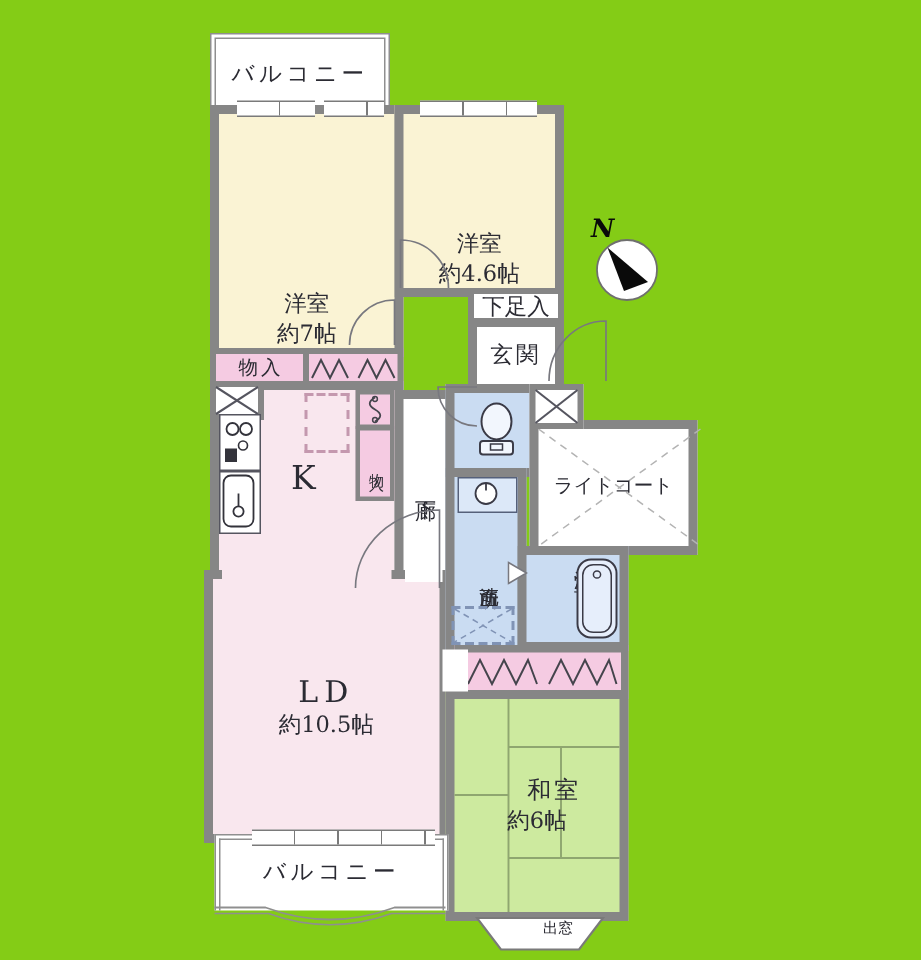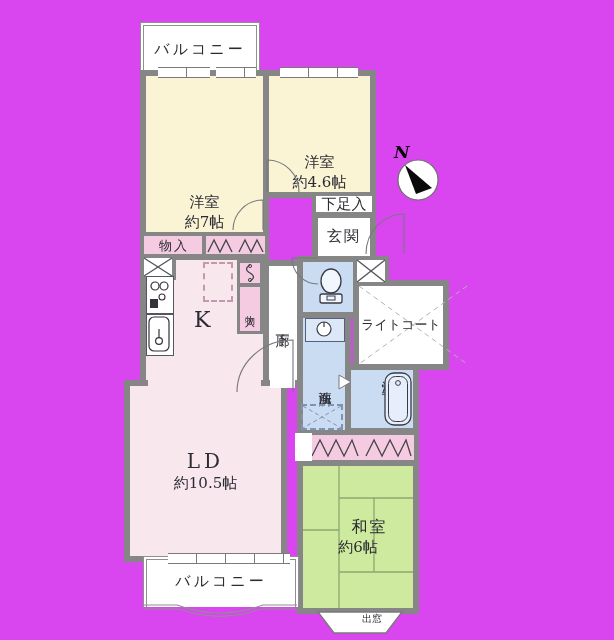--- a/index.html
+++ b/index.html
@@ -1,20 +1,20 @@
 <!DOCTYPE html>
 <html style="--c-wall: #868686; --c-western: #faf3d4; --c-lk: #f9e7ee; --c-closet: #f5cbe2; --c-water: #cadcf2; --c-tatami: #cdea9f; --c-text: #2b2b33;"><head>
 <meta charset="utf-8">
 <style>
   :root{
     --c-wall:#868686; --c-western:#faf3d4; --c-lk:#f9e7ee; --c-closet:#f5cbe2;
     --c-water:#cadcf2; --c-tatami:#cdea9f; --c-text:#2b2b33;
   }
   html,body{margin:0;padding:0;background:#fff;}
-  #plan{position:relative;width:614px;height:640px;background:#d946ef;overflow:hidden;
+  #plan{position:relative;width:614px;height:640px;background:#84cc16;overflow:hidden;
         font-family:"DejaVu Serif","Liberation Serif",serif;}
   .room,.box{position:absolute;box-sizing:border-box;border:6px solid var(--c-wall);}
   .box{border-width:4px;}
   .abs{position:absolute;}
   .lbl{position:absolute;inset:0;display:flex;flex-direction:column;align-items:center;
        justify-content:center;text-align:center;color:var(--c-text);line-height:1.3;
        font-size:15px;pointer-events:none;}
   .vert{writing-mode:vertical-rl;text-orientation:upright;letter-spacing:1px;}
   svg{position:absolute;overflow:visible;}
   .win{position:absolute;height:9px;background:#fff;border-top:1px solid #7a7a7a;
@@ -25,32 +25,32 @@
   #balcony-top::after{content:"";position:absolute;inset:2px;border:1px solid #8f8f8f;pointer-events:none;}
   #west7{left:140px;top:70px;width:129px;height:168px;background:var(--c-western);}
   #west46{left:263px;top:70px;width:113px;height:128px;background:var(--c-western);}
   #hall{left:263px;top:192px;width:55px;height:74px;background:#fff;}
   #shoe{left:312px;top:192px;width:64px;height:26px;background:#fff;border-width:4px;}
   #entrance{left:312px;top:212px;width:64px;height:50px;background:#fff;padding-left:33px;}
   #storage-top{left:140px;top:232px;width:68px;height:28px;background:var(--c-closet);border-width:4px;}
   #fold-closet-top{left:202px;top:232px;width:67px;height:28px;background:var(--c-closet);border-width:4px;}
   #k-room{left:140px;top:254px;width:129px;height:132px;background:var(--c-lk);}
   #corridor{left:263px;top:260px;width:40px;height:126px;background:#fff;}
-  #ld-room{left:124px;top:380px;width:163px;height:182px;background:var(--c-lk);}
+  #ld-room{left:136px;top:380px;width:163px;height:182px;background:var(--c-lk);}
   #kld-patch{left:148px;top:377px;width:113px;height:11px;background:var(--c-lk);z-index:2;}
   #corridor-ld-open{left:270px;top:378px;width:25px;height:10px;background:#fff;z-index:2;}
   #xbox1{left:140px;top:254px;width:36px;height:26px;background:#fff;z-index:3;}
   #fixture-box{left:237px;top:260px;width:26px;height:26px;background:var(--c-closet);border-width:3px;z-index:3;}
   #storage-small{left:237px;top:284px;width:26px;height:50px;background:var(--c-closet);border-width:3px;z-index:3;}
   #fridge-space{left:203px;top:262px;width:30px;height:40px;border:2px dashed #c498ae;z-index:3;position:absolute;box-sizing:border-box;}
   #stove{left:146px;top:276px;width:26px;height:36px;background:#fff;border:1px solid #55555f;z-index:3;}
   #ksink{left:146px;top:314px;width:26px;height:40px;background:#fff;border:1px solid #55555f;z-index:3;}
   #toilet-room{left:297px;top:256px;width:62px;height:62px;background:var(--c-water);}
   #xbox2{left:353px;top:256px;width:36px;height:30px;background:#fff;z-index:3;}
-  #light-court{left:353px;top:280px;width:96px;height:90px;background:#fff;}
+  #light-court{left:353px;top:280px;width:112px;height:90px;background:#fff;}
   #washroom{left:297px;top:312px;width:54px;height:124px;background:var(--c-water);}
   #washbasin{left:305px;top:318px;width:38px;height:22px;background:#dce8f8;border:1px solid #55607a;z-index:3;}
   #washer-space{left:301px;top:404px;width:42px;height:26px;border:2px dashed #8093b5;z-index:3;position:absolute;box-sizing:border-box;}
   #bathroom{left:345px;top:364px;width:74px;height:70px;background:var(--c-water);}
   #closet-bottom{left:303px;top:430px;width:116px;height:36px;background:var(--c-closet);border-width:5px;}
   #ld-tatami-open{left:295px;top:433px;width:17px;height:28px;background:#fff;z-index:3;}
   #japanese{left:297px;top:460px;width:122px;height:154px;background:var(--c-tatami);}
   #balcony-bottom{left:143px;top:556px;width:154px;height:50px;background:#fff;
                   border:1px solid #8f8f8f;border-bottom:none;}
   #balcony-bottom::after{content:"";position:absolute;left:2px;right:2px;top:2px;bottom:0;

